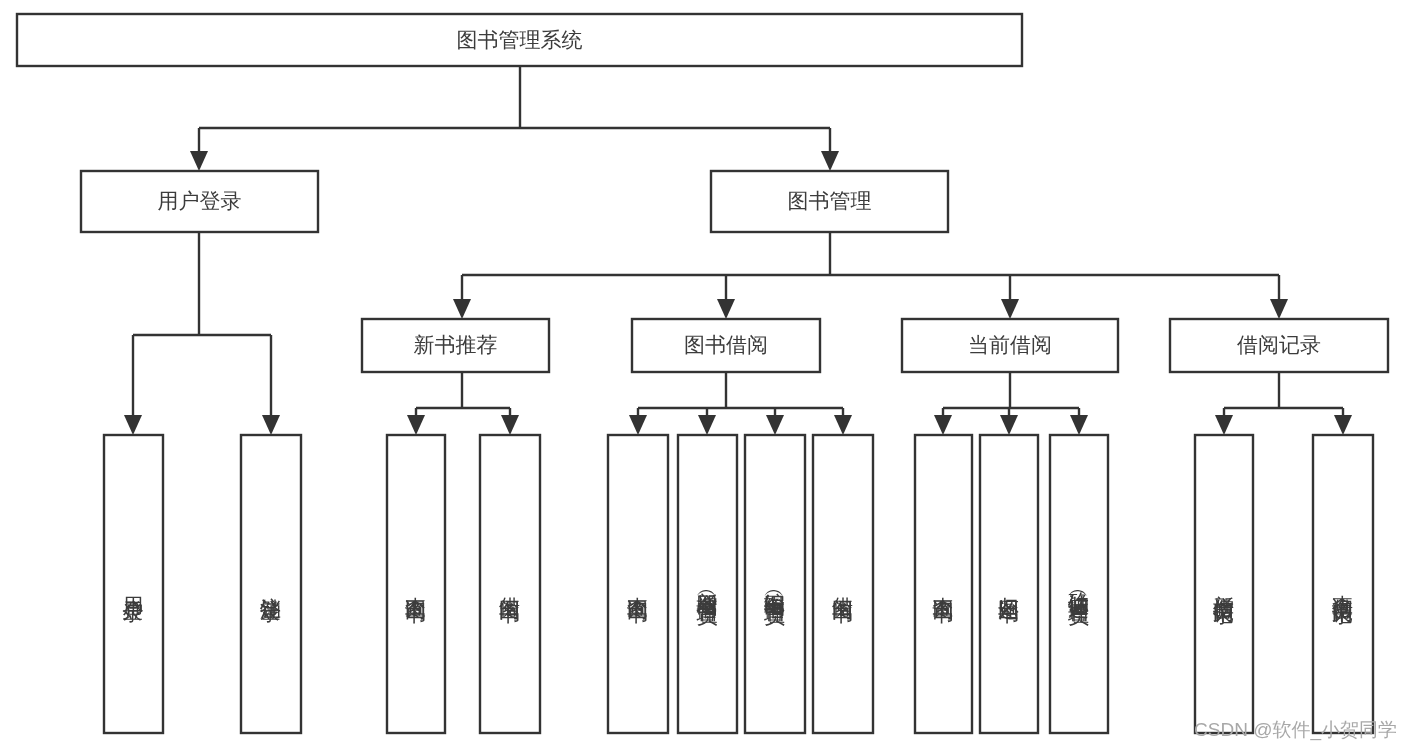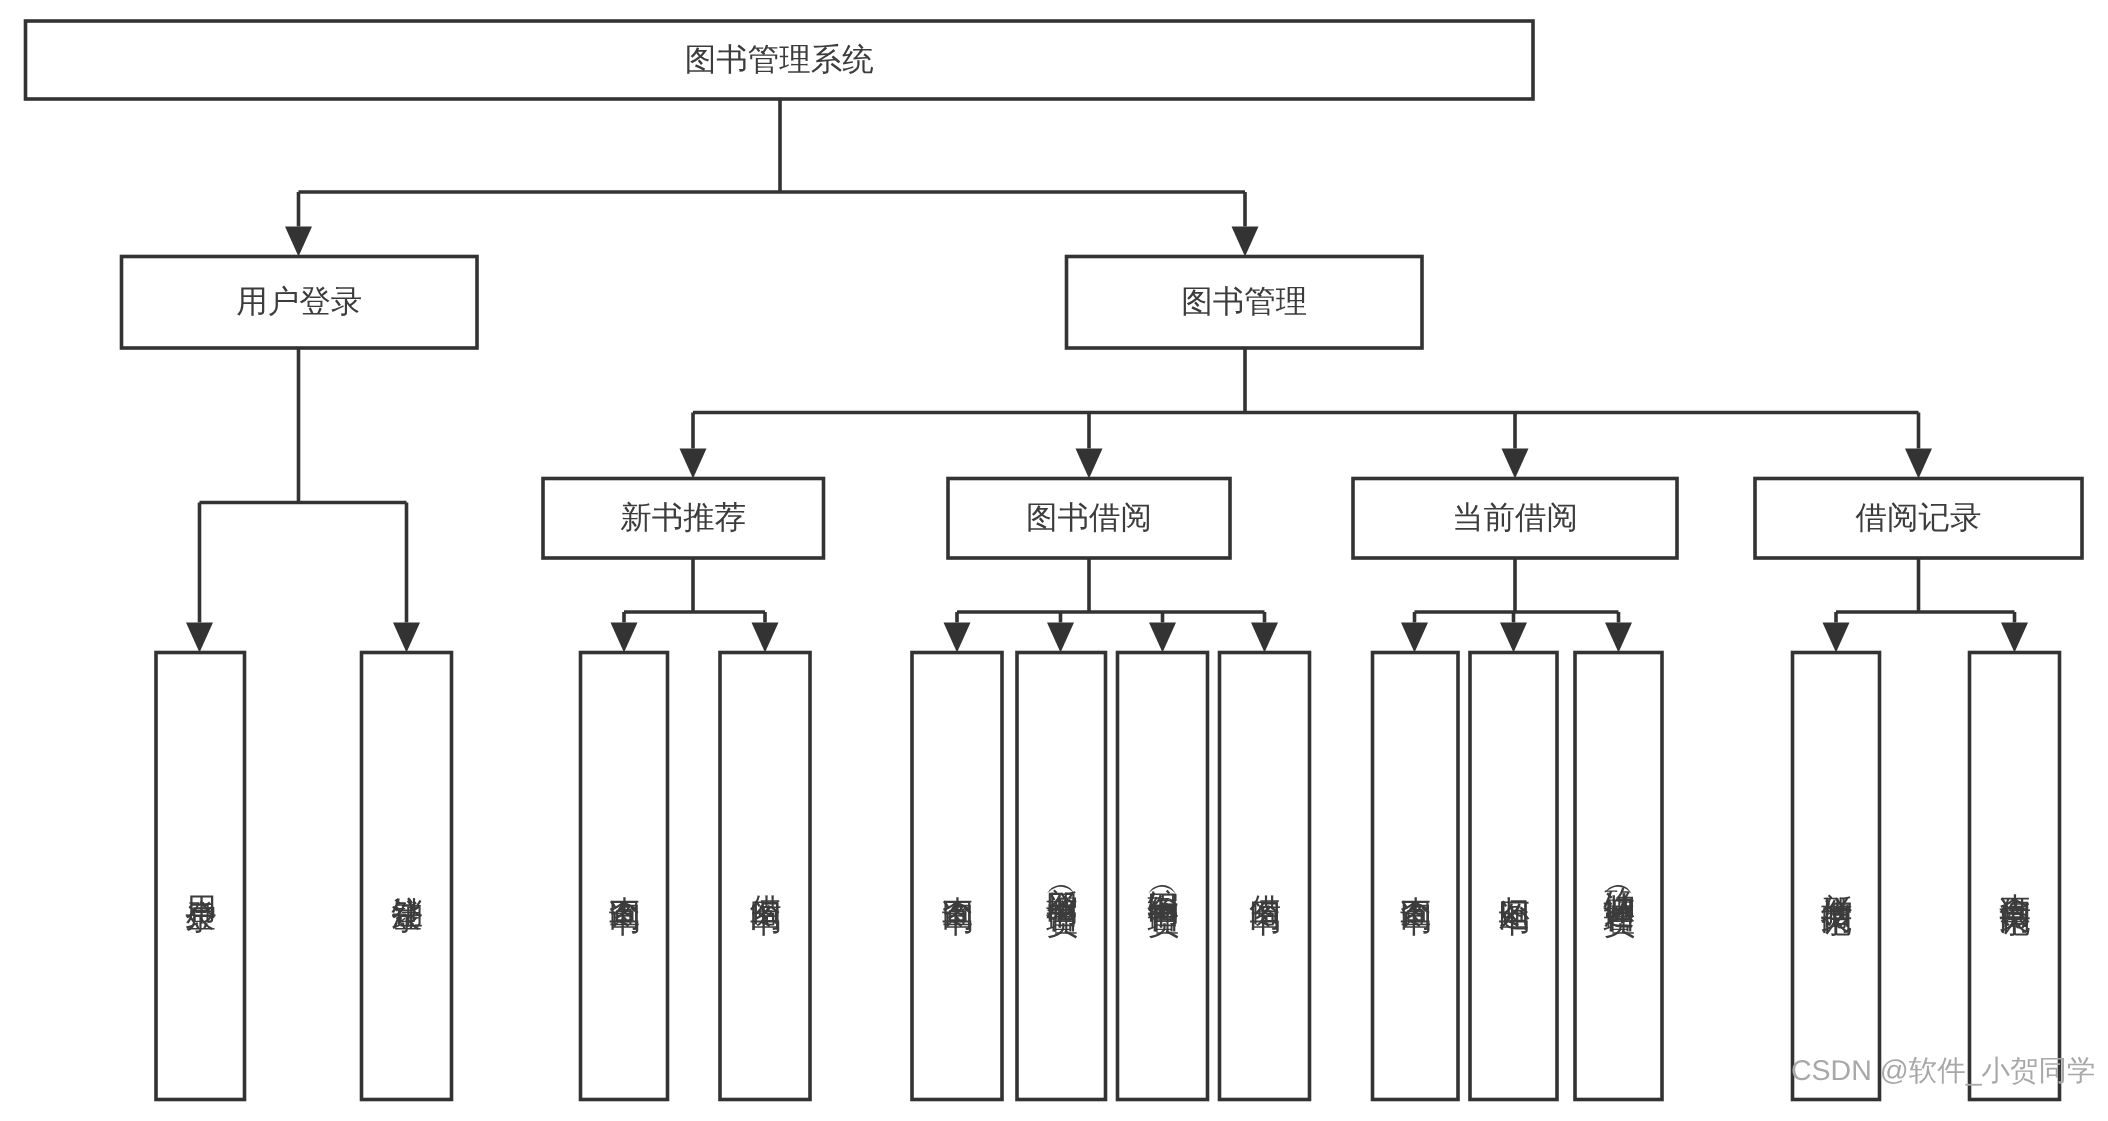--- a/index.html
+++ b/index.html
@@ -63,21 +63,21 @@
   .vlabel-holder {
     position: absolute;
     display: flex;
     align-items: center;
     justify-content: center;
     pointer-events: none;
   }
   #watermark {
     position: absolute;
     right: 8px;
-    bottom: 20px;
+    bottom: 4px;
     font-family: "Liberation Sans", "DejaVu Sans", sans-serif;
     font-size: 19px;
     color: #a8a8a8;
     white-space: nowrap;
   }
 </style>
 </head>
 <body>
 
 <div id="diagram-root">

